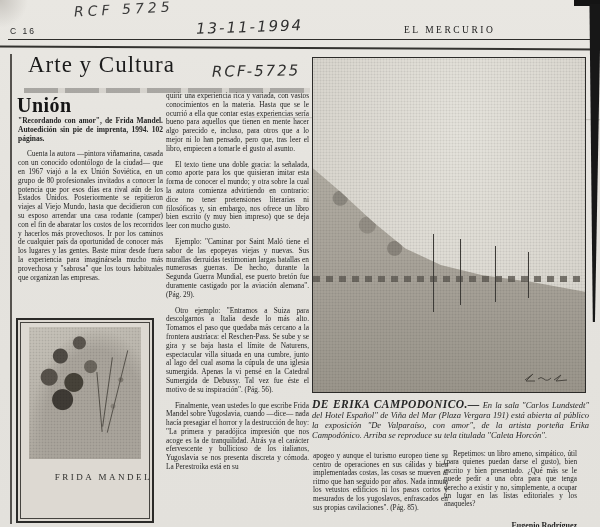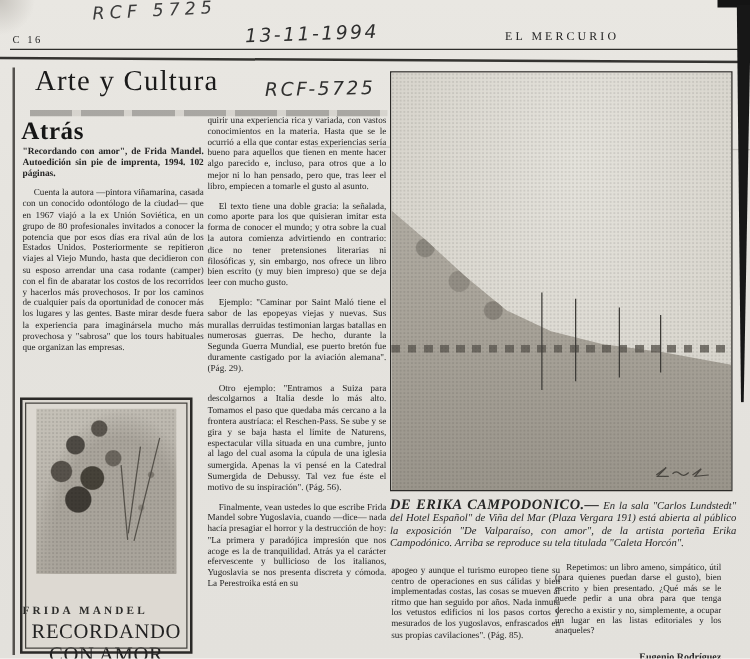--- a/index.html
+++ b/index.html
@@ -9,21 +9,21 @@
       radial-gradient(circle at 0% 0%, #c8c5bf 0, rgba(200,197,191,0) 28px),
       linear-gradient(180deg,#e9e7e2 0%, #e5e3de 40%, #e3e1dc 100%);
     font-family:"Liberation Serif", serif; color:#1f1f1f;
   }
   
   .stamp-top{
     position:absolute; left:74px; top:1px; font-family:"DejaVu Sans",sans-serif;
     font-style:italic; font-size:14px; letter-spacing:4px; color:#3c3c3c;
     transform:rotate(-3deg); white-space:nowrap;
   }
-  .hdr-pageno{position:absolute; left:10px; top:26px; font-family:Liberation Serif, serif;
+  .hdr-pageno{position:absolute; left:10px; top:26px; font-family:Liberation Sans, sans-serif;
     font-size:8.5px; letter-spacing:2px; color:#2a2a2a;}
   .hdr-section{position:absolute; left:44px; top:27px; font-family:"Liberation Sans",sans-serif;
     font-size:7.5px; letter-spacing:1.6px; word-spacing:3px; color:#2a2a2a;}
   .hdr-date{position:absolute; left:196px; top:18px; font-family:"DejaVu Sans",sans-serif;
     font-style:italic; font-size:15px; letter-spacing:2px; color:#2f2f2f; transform:rotate(-2deg);}
   .hdr-paper{position:absolute; left:404px; top:25px; font-size:9.5px; font-weight:normal;
     letter-spacing:2.5px; color:#222;}
   .rule-a{position:absolute; left:8px; top:39px; width:587px; height:1.3px; background:#2e2d2b;}
   .rule-b{position:absolute; left:-2px; top:47px; width:604px; height:2px; background:#343330;
     transform:rotate(0.3deg);}
@@ -65,21 +65,21 @@
       radial-gradient(ellipse at 60% 80%, #a9a49b 0 55%, rgba(0,0,0,0) 70%),
       linear-gradient(160deg,#c6c2b9 0%, #b4afa6 60%, #a39e94 100%);
   }
   .cover-art::after{content:""; position:absolute; inset:0;
     background-image:radial-gradient(rgba(0,0,0,.10) .7px, rgba(0,0,0,0) 1.1px);
     background-size:3px 3px;}
   .stem{position:absolute; width:1px; background:#57534c;}
   .stem1{left:78px; top:30px; height:70px; transform:rotate(8deg);}
   .stem2{left:88px; top:22px; height:85px; transform:rotate(14deg);}
   .stem3{left:70px; top:45px; height:60px; transform:rotate(-5deg);}
-  .cover-author{margin-top:24px; text-align:left; font-size:9px; letter-spacing:2.5px; color:#2d2d2b;font-weight:bold;}
+  .cover-author{margin-top:13px; text-align:right; font-size:9px; letter-spacing:2.5px; color:#2d2d2b;}
   .cover-title{margin-top:3px; text-align:center; font-size:16.5px; line-height:18.5px;
     color:#222; letter-spacing:.5px;}
   
   .photo-box{position:absolute; left:312px; top:57px; width:272px; height:334px;
     border:1.5px solid #2c2b29; background:#dad7d0; overflow:hidden;}
   .photo-sky{position:absolute; inset:0;
     background:radial-gradient(ellipse at 55% 22%, #e4e2db 0%, #dbd8d0 55%, #d2cfc7 100%);}
   .photo-hill{position:absolute; inset:0;
     background:
       radial-gradient(circle at 10% 42%, #8c887f 0 7px, rgba(0,0,0,0) 8px),
@@ -128,38 +128,34 @@
   <span class="hdr-date">13-11-1994</span>
   <span class="hdr-paper">EL MERCURIO</span>
   <div class="rule-a"></div>
   <div class="rule-b"></div>
   <div class="left-rule"></div>
   <div class="crease"></div>
 
   <h1 class="headline">Arte y Cultura</h1>
   <span class="stamp-title">RCF-5725</span>
   <div class="dashbar"></div>
-  <h2 class="resena">Atrás</h2>
+  <h2 class="resena">Unión</h2>
 
   <div class="col col1">
     <p class="intro no-indent">"Recordando con amor", de Frida Mandel. Autoedición sin pie de imprenta, 1994. 102 páginas.</p>
     <p>Cuenta la autora —pintora viñamarina, casada con un conocido odontólogo de la ciudad— que en 1967 viajó a la ex Unión Soviética, en un grupo de 80 profesionales invitados a conocer la potencia que por esos días era rival aún de los Estados Unidos. Posteriormente se repitieron viajes al Viejo Mundo, hasta que decidieron con su esposo arrendar una casa rodante (camper) con el fin de abaratar los costos de los recorridos y hacerlos más provechosos. Ir por los caminos de cualquier país da oportunidad de conocer más los lugares y las gentes. Baste mirar desde fuera la experiencia para imaginársela mucho más provechosa y "sabrosa" que los tours habituales que organizan las empresas.</p>
   </div>
 
   <div class="book-cover">
     <div class="cover-art">
       <span class="stem stem1"></span>
       <span class="stem stem2"></span>
       <span class="stem stem3"></span>
     </div>
     <div class="cover-author">FRIDA MANDEL</div>
-    <div class="cover-title">
-      <span>RECORDANDO</span><br>
-      <span>CON AMOR</span>
-    </div>
   </div>
 
   <div class="col col2">
     <p class="no-indent">quirir una experiencia rica y variada, con vastos conocimientos en la materia. Hasta que se le ocurrió a ella que contar estas experiencias sería bueno para aquellos que tienen en mente hacer algo parecido e, incluso, para otros que a lo mejor ni lo han pensado, pero que, tras leer el libro, empiecen a tomarle el gusto al asunto.</p>
     <p>El texto tiene una doble gracia: la señalada, como aporte para los que quisieran imitar esta forma de conocer el mundo; y otra sobre la cual la autora comienza advirtiendo en contrario: dice no tener pretensiones literarias ni filosóficas y, sin embargo, nos ofrece un libro bien escrito (y muy bien impreso) que se deja leer con mucho gusto.</p>
     <p>Ejemplo: "Caminar por Saint Maló tiene el sabor de las epopeyas viejas y nuevas. Sus murallas derruidas testimonian largas batallas en numerosas guerras. De hecho, durante la Segunda Guerra Mundial, ese puerto bretón fue duramente castigado por la aviación alemana". (Pág. 29).</p>
     <p>Otro ejemplo: "Entramos a Suiza para descolgarnos a Italia desde lo más alto. Tomamos el paso que quedaba más cercano a la frontera austríaca: el Reschen-Pass. Se sube y se gira y se baja hasta el límite de Naturens, espectacular villa situada en una cumbre, junto al lago del cual asoma la cúpula de una iglesia sumergida. Apenas la vi pensé en la Catedral Sumergida de Debussy. Tal vez fue éste el motivo de su inspiración". (Pág. 56).</p>
     <p>Finalmente, vean ustedes lo que escribe Frida Mandel sobre Yugoslavia, cuando —dice— nada hacía presagiar el horror y la destrucción de hoy: "La primera y paradójica impresión que nos acoge es la de tranquilidad. Atrás ya el carácter efervescente y bullicioso de los italianos, Yugoslavia se nos presenta discreta y cómoda. La Perestroika está en su</p>
   </div>
 

